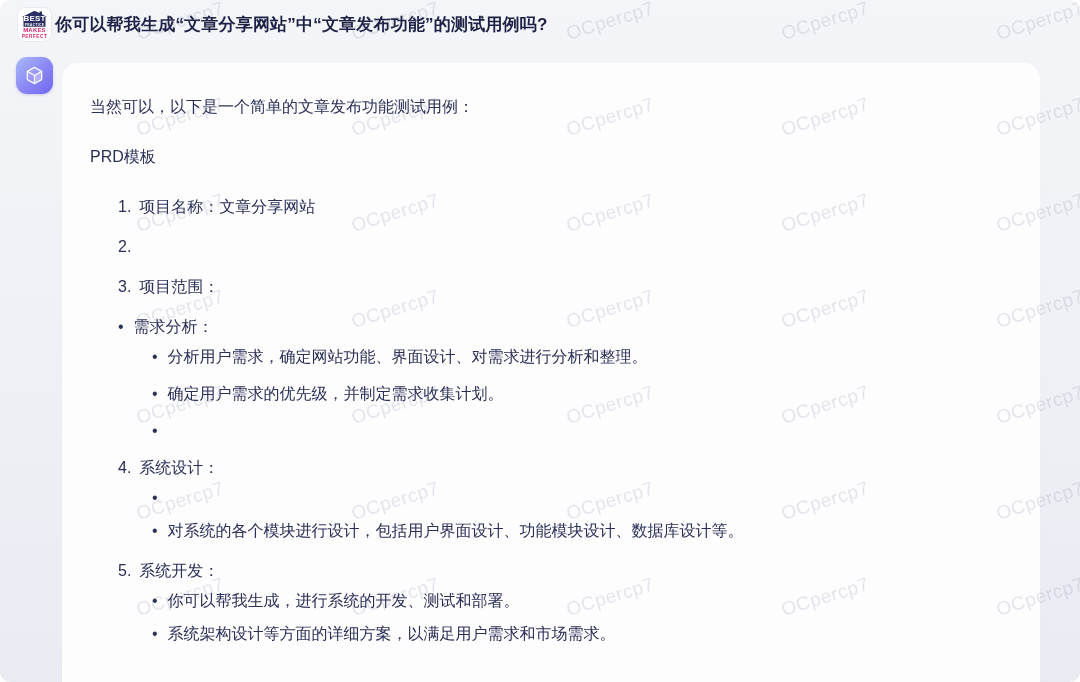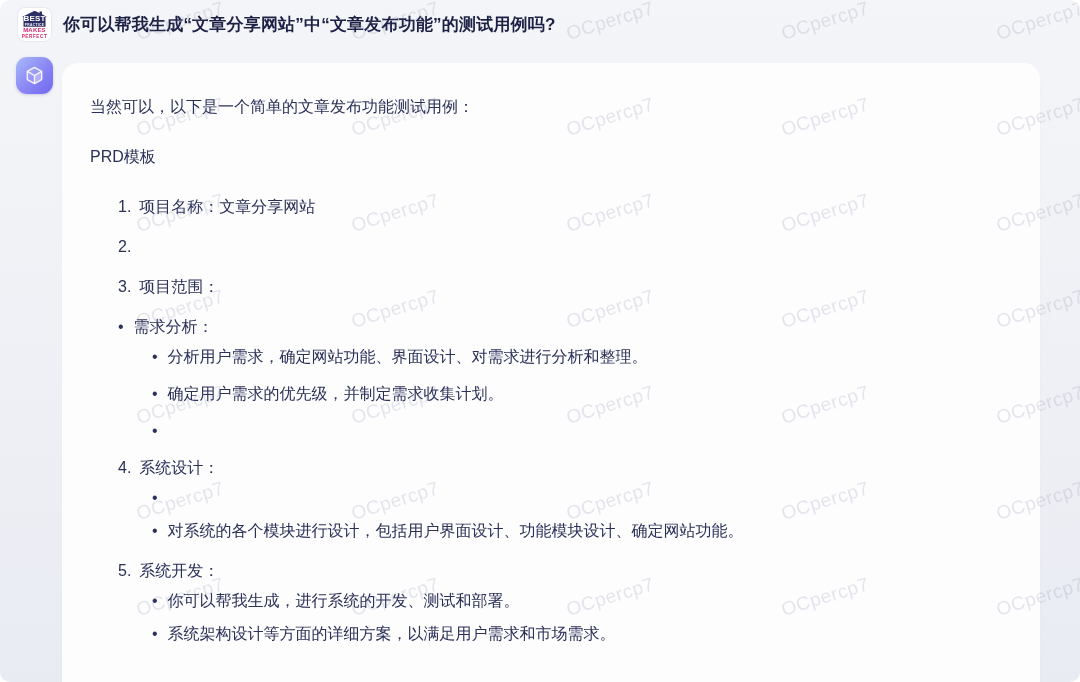--- a/index.html
+++ b/index.html
@@ -18,21 +18,21 @@
     background: linear-gradient(180deg, #f4f5f8 0%, #eff0f5 55%, #e9ebf3 100%);
     display: flex;
     flex-direction: column;
   }
 
   
   .question-row {
     display: flex;
     align-items: center;
     padding: 8px 20px 0 18px;
-    gap: 12px;
+    gap: 4px;
     flex: 0 0 auto;
   }
   .question-text {
     font-size: 17px;
     font-weight: 700;
     color: #1d2146;
     letter-spacing: 0.2px;
     text-align: center;
   }
 
@@ -200,21 +200,21 @@
           <div class="lrow">
             <span class="marker">4.</span>
             <span>系统设计：</span>
           </div>
           <div class="sublist">
             <div class="lrow">
               <span class="marker dot">•</span>
             </div>
             <div class="lrow">
               <span class="marker dot">•</span>
-              <span>对系统的各个模块进行设计，包括用户界面设计、功能模块设计、确定网站功能。</span>
+              <span>对系统的各个模块进行设计，包括用户界面设计、功能模块设计、数据库设计等。</span>
             </div>
           </div>
         </div>
 
         <div class="group">
           <div class="lrow">
             <span class="marker">5.</span>
             <span>系统开发：</span>
           </div>
           <div class="sublist">

